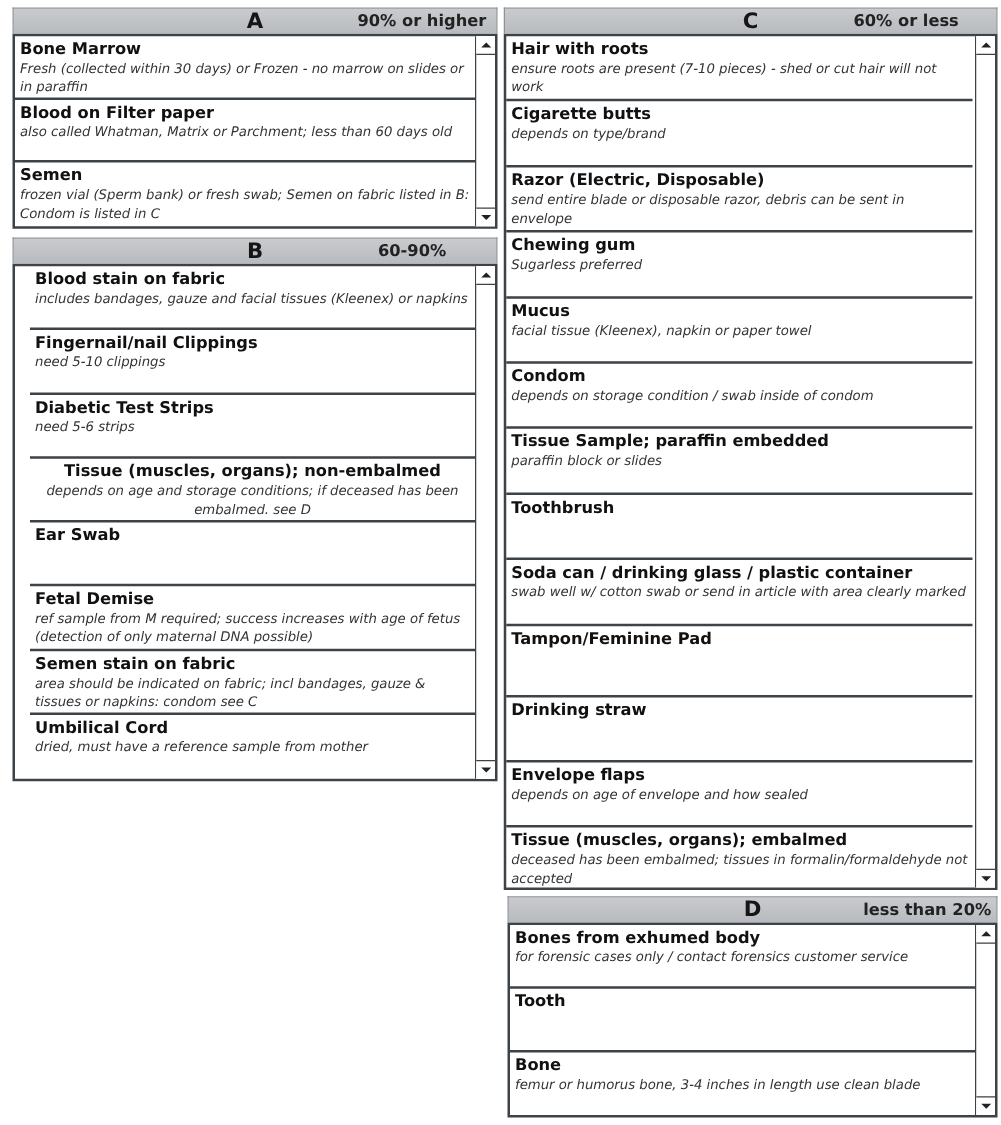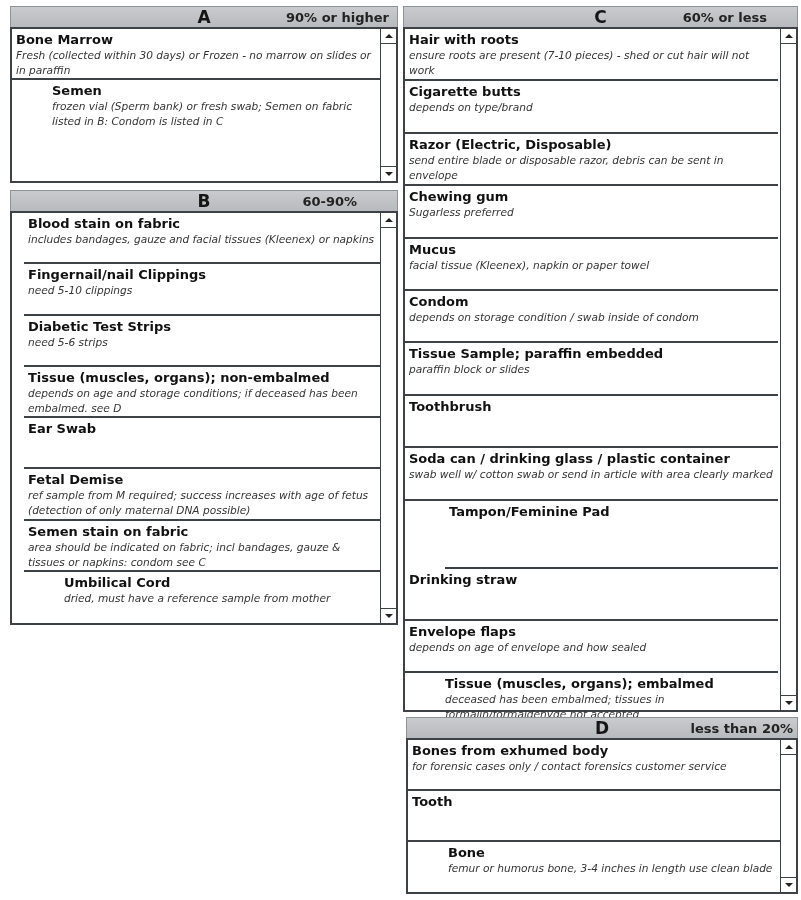--- a/index.html
+++ b/index.html
@@ -20,21 +20,21 @@
     position:absolute; top:0; right:8px; font-weight:bold; font-size:13px;
     line-height:21px; color:#222;
   }
   .listbox {
     position:relative; border:2px solid #3d4247; box-sizing:border-box; background:#fff;
   }
   .rows { position:absolute; left:0; top:0; bottom:0; }
   .row {
     box-sizing:border-box; border-bottom:2px solid #3d4247; padding:2px 4px 0 4px; overflow:hidden;
   }
-  .row:last-child { border-bottom:none;margin-left:36px; }
+  .row:last-child { border-bottom:none; }
   .row-title { font-weight:bold; font-size:13px; line-height:17px; color:#111; white-space:nowrap; }
   .row-desc { font-style:italic; font-size:10.6px; line-height:15px; color:#333; }
   .scrollbar {
     position:absolute; top:0; right:0; bottom:0; width:16px;
     border-left:1px solid #3d4247; background:#fff; box-sizing:border-box;
   }
   .scroll-btn {
     position:absolute; left:0; width:15px; height:15px; box-sizing:border-box; background:#fff;
     display:flex; align-items:center; justify-content:center;
   }
@@ -51,20 +51,24 @@
     <span class="panel-letter">A</span>
     <span class="panel-range">90% or higher</span>
   </div>
   <div class="listbox" style="height:156px;">
     <div class="rows" style="right:16px;">
         <div class="row" style="height: 50.7px;">
           <div class="row-title">Bone Marrow</div>
           <div class="row-desc">Fresh (collected within 30 days) or Frozen - no marrow on slides or in paraffin</div>
         </div>
         <div class="row" style="height: 50.7px;">
+          <div class="row-title">Blood on Filter paper</div>
+          <div class="row-desc">also called Whatman, Matrix or Parchment; less than 60 days old</div>
+        </div>
+        <div class="row" style="height: 50.7px;">
           <div class="row-title">Semen</div>
           <div class="row-desc">frozen vial (Sperm bank) or fresh swab; Semen on fabric listed in B: Condom is listed in C</div>
         </div>
       </div>
     <div class="scrollbar">
       <div class="scroll-btn scroll-up">
           <span class="tri-up"></span>
         </div>
       <div class="scroll-btn scroll-down">
           <span class="tri-down"></span>
@@ -85,21 +89,21 @@
           <div class="row-desc">includes bandages, gauze and facial tissues (Kleenex) or napkins</div>
         </div>
         <div class="row" style="height: 51.25px;">
           <div class="row-title">Fingernail/nail Clippings</div>
           <div class="row-desc">need 5-10 clippings</div>
         </div>
         <div class="row" style="height: 51.25px;">
           <div class="row-title">Diabetic Test Strips</div>
           <div class="row-desc">need 5-6 strips</div>
         </div>
-        <div class="row" style="height: 51.25px;">
+        <div class="row" style="height: 51.25px; text-align: center;">
           <div class="row-title">Tissue (muscles, organs); non-embalmed</div>
           <div class="row-desc">depends on age and storage conditions; if deceased has been embalmed. see D</div>
         </div>
         <div class="row" style="height: 51.25px;">
           <div class="row-title">Ear Swab</div>
         </div>
         <div class="row" style="height: 51.25px;">
           <div class="row-title">Fetal Demise</div>
           <div class="row-desc">ref sample from M required; success increases with age of fetus (detection of only maternal DNA possible)</div>
         </div>
@@ -158,21 +162,21 @@
           <div class="row-title">Tissue Sample; paraffin embedded</div>
           <div class="row-desc">paraffin block or slides</div>
         </div>
         <div class="row" style="height: 52.4px;">
           <div class="row-title">Toothbrush</div>
         </div>
         <div class="row" style="height: 52.4px;">
           <div class="row-title">Soda can / drinking glass / plastic container</div>
           <div class="row-desc">swab well w/ cotton swab or send in article with area clearly marked</div>
         </div>
-        <div class="row" style="height: 68px; margin-left: 40px;">
+        <div class="row" style="height: 57px;">
           <div class="row-title">Tampon/Feminine Pad</div>
         </div>
         <div class="row" style="height: 52.4px;">
           <div class="row-title">Drinking straw</div>
         </div>
         <div class="row" style="height: 52.4px;">
           <div class="row-title">Envelope flaps</div>
           <div class="row-desc">depends on age of envelope and how sealed</div>
         </div>
         <div class="row" style="height: 52.4px;">

